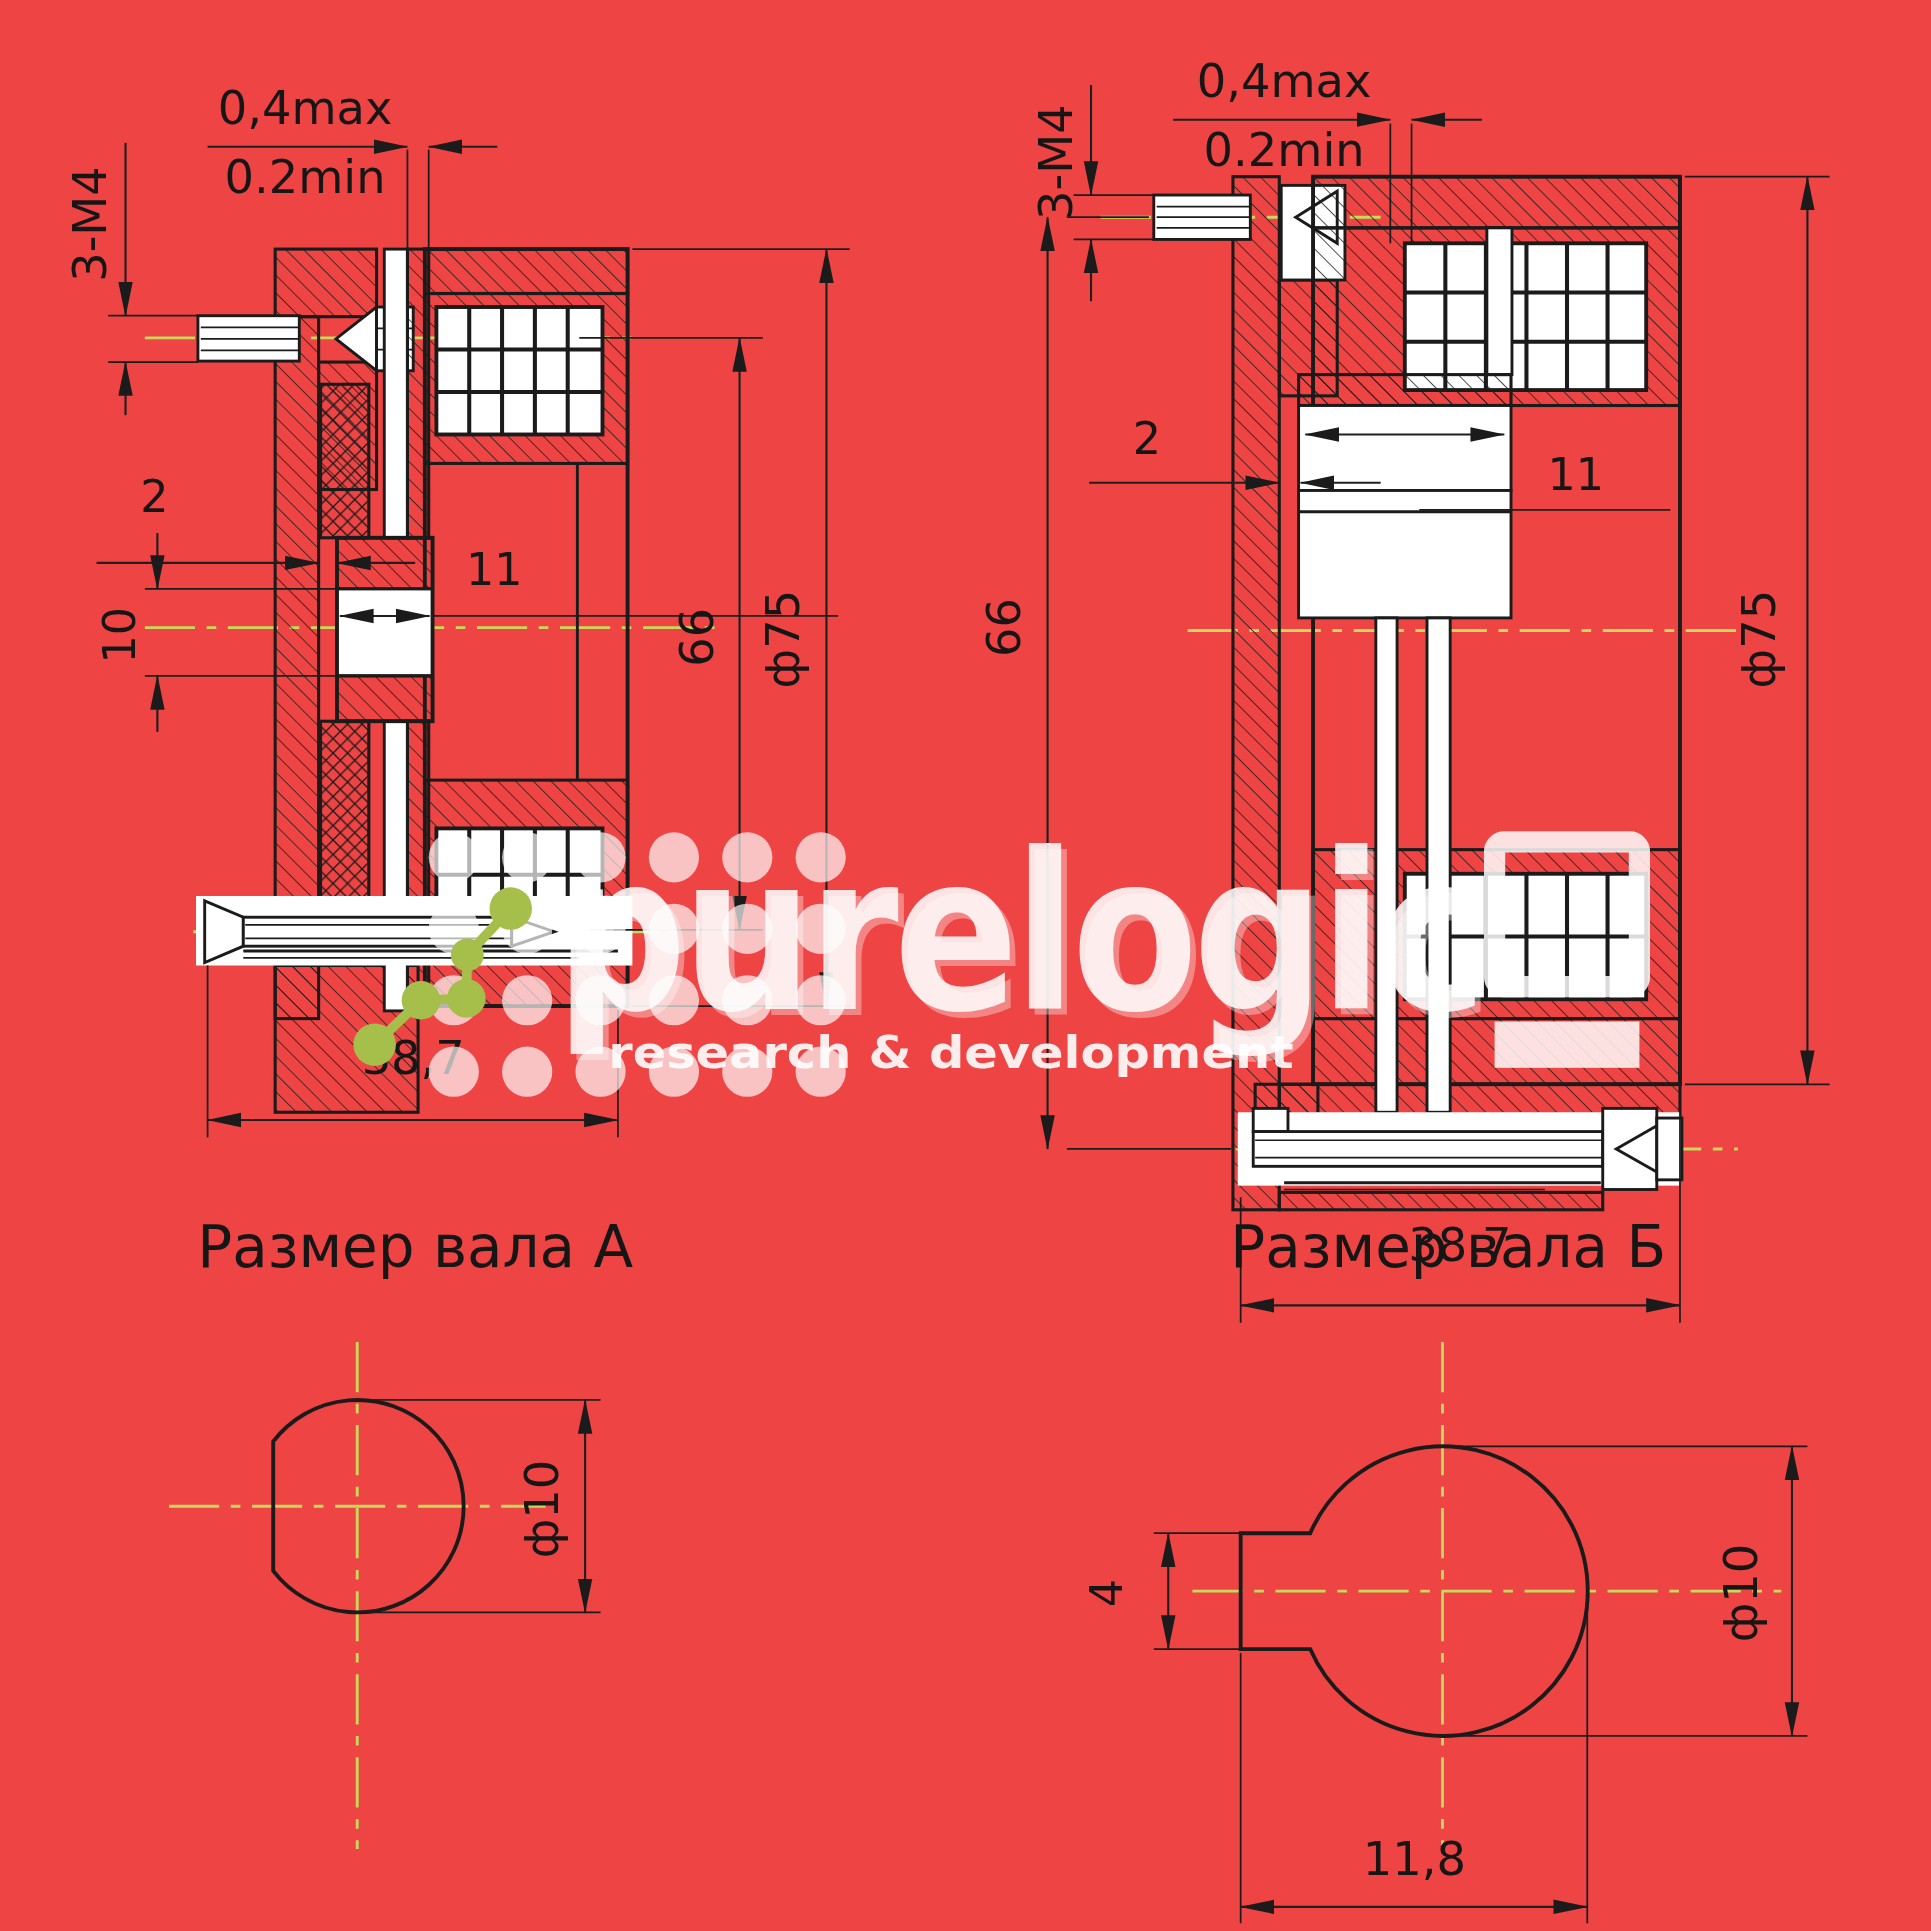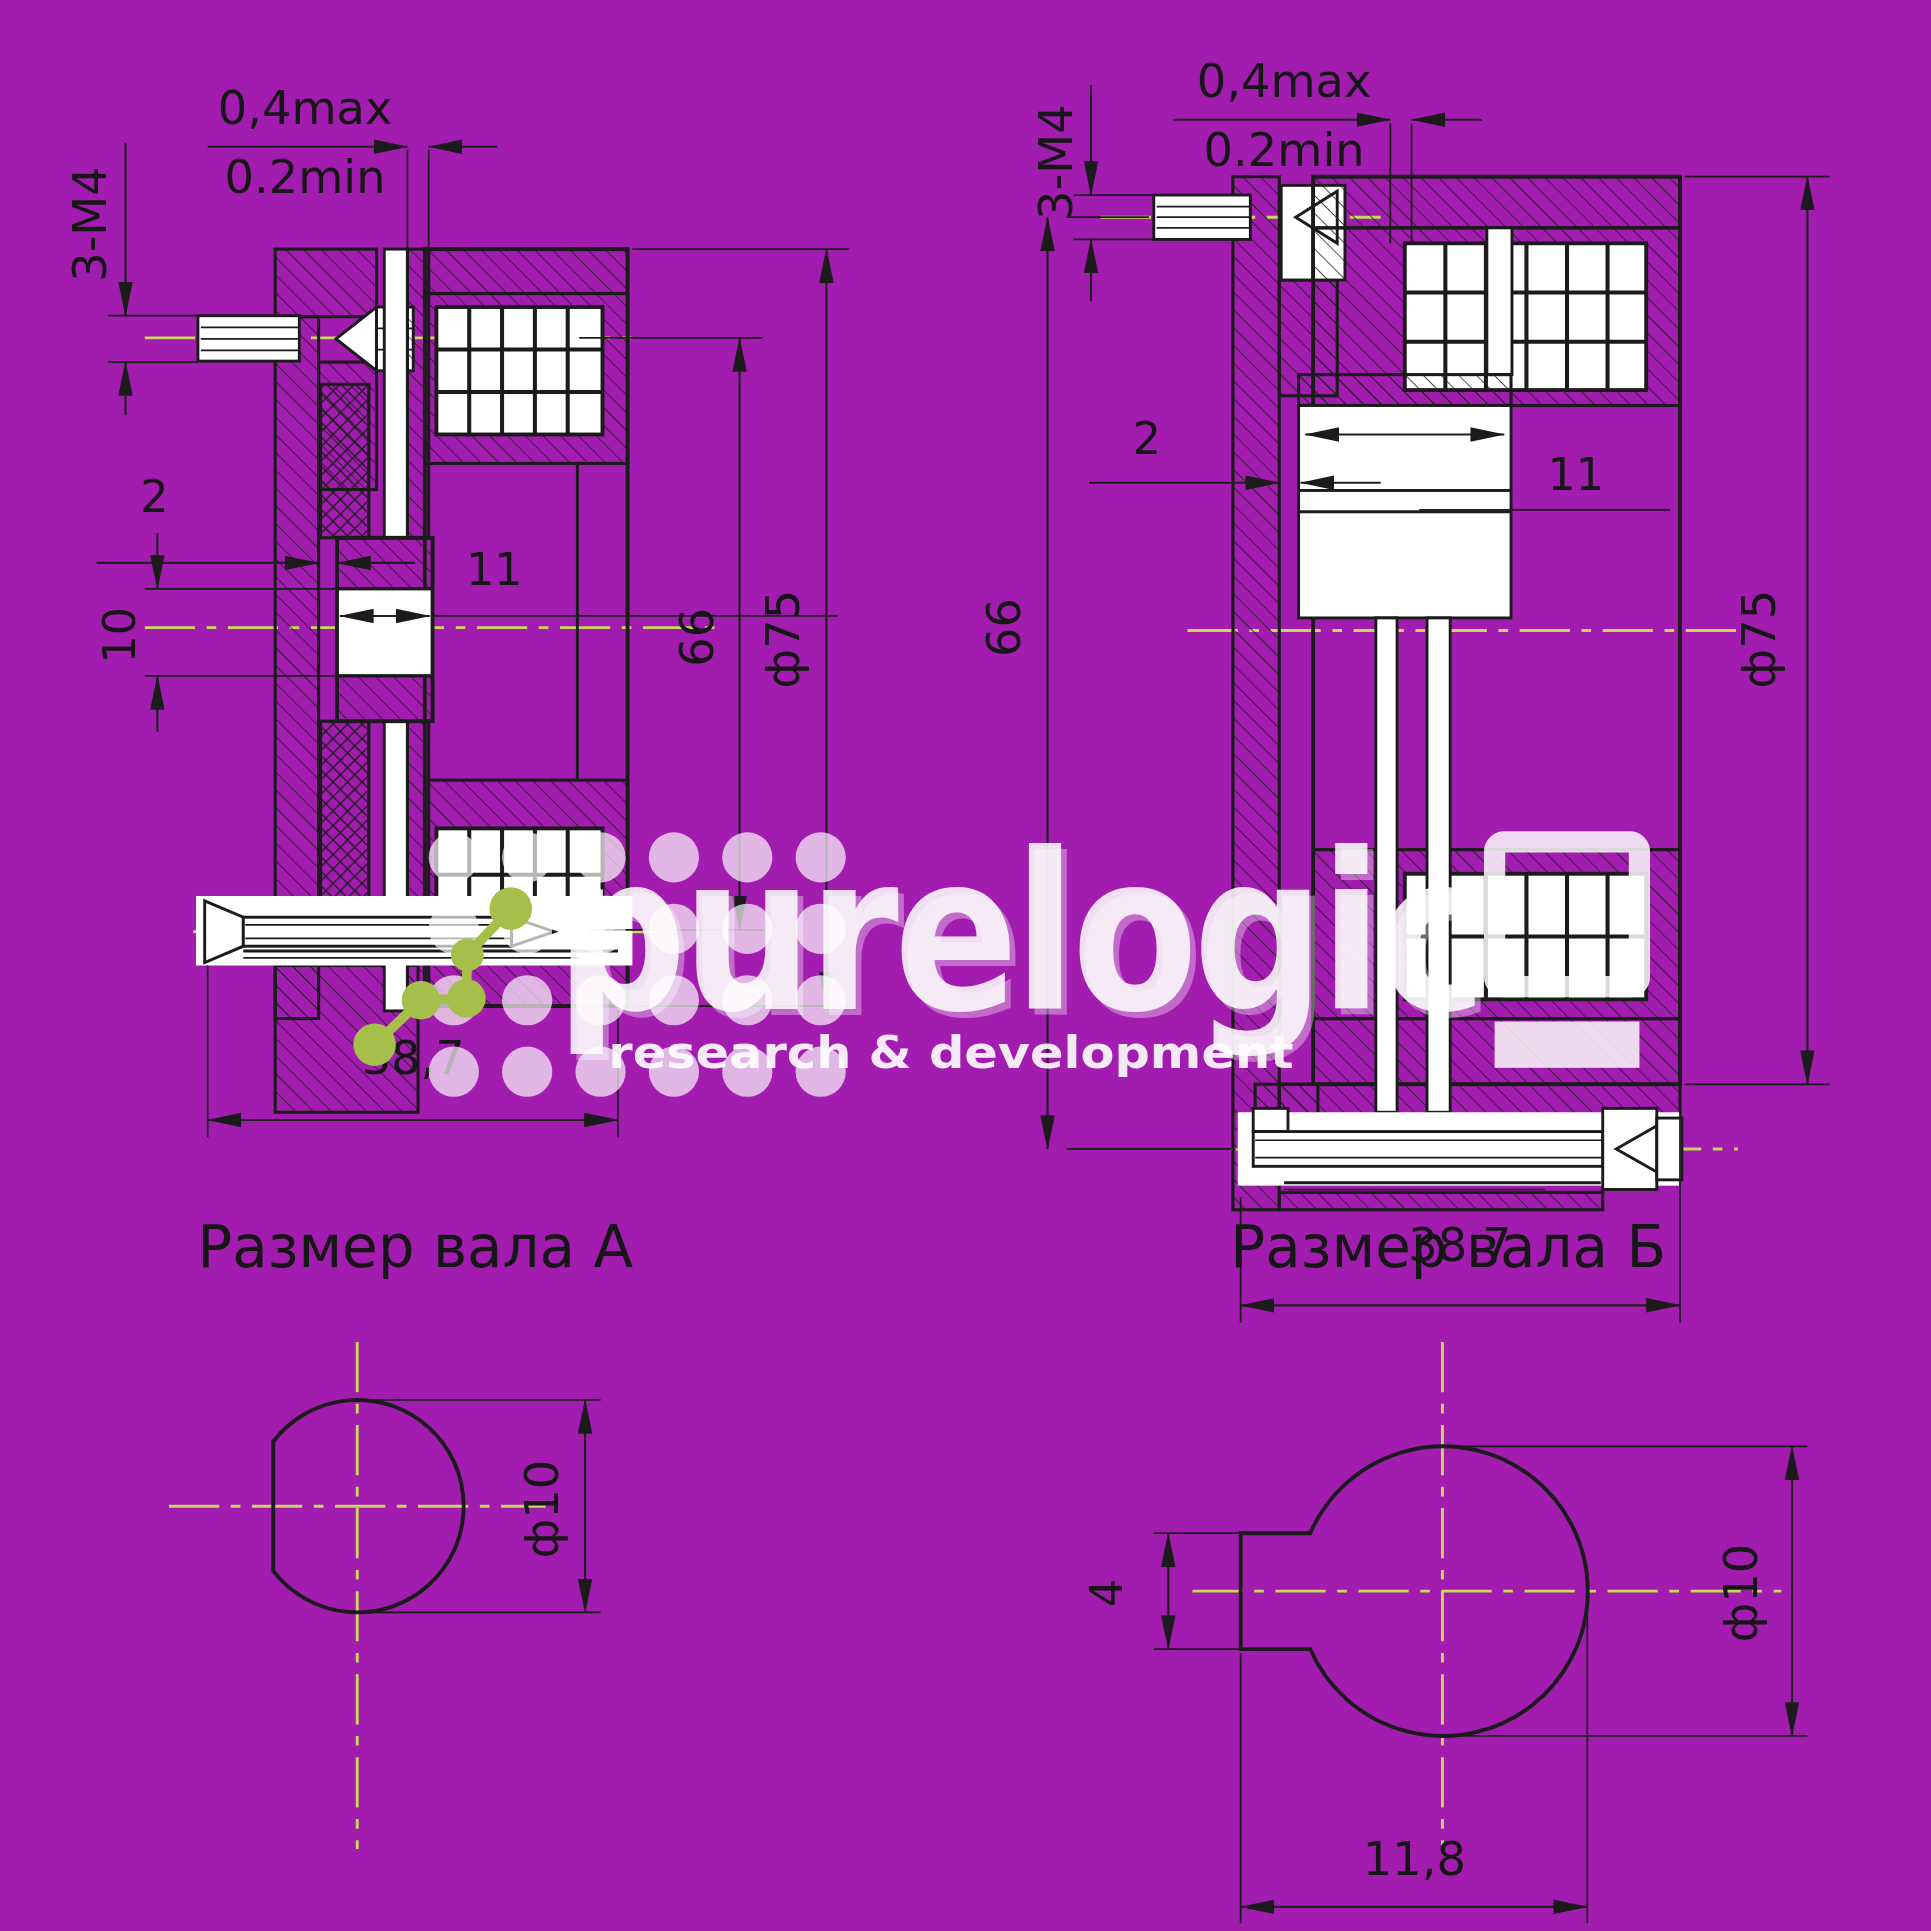--- a/index.html
+++ b/index.html
@@ -1,16 +1,16 @@
 <!DOCTYPE html>
 <html><head>
 <meta charset="utf-8">
 <style>
   html,body{margin:0;padding:0;background:#ffffff;}
-  .stage{position:relative;width:1931px;height:1931px;background:#a21caf;overflow:hidden;}
+  .stage{position:relative;width:1931px;height:1931px;background:#ef4444;overflow:hidden;}
   svg{display:block;}
   svg text{font-family:"DejaVu Sans", sans-serif;fill:#161616;}
   text.d{font-size:48px;}
   text.sm{font-size:46px;}
   text.tt{font-size:60px;}
   .o4{fill:#ffffff;stroke:#1b1b1b;stroke-width:4;}
   .o3{fill:#ffffff;stroke:#1b1b1b;stroke-width:3;}
   .n4{fill:none;stroke:#1b1b1b;stroke-width:4;}
   .h4{fill:url(#hch);stroke:#1b1b1b;stroke-width:3.2;}
   .x4{fill:url(#xch);stroke:#1b1b1b;stroke-width:3.2;}

